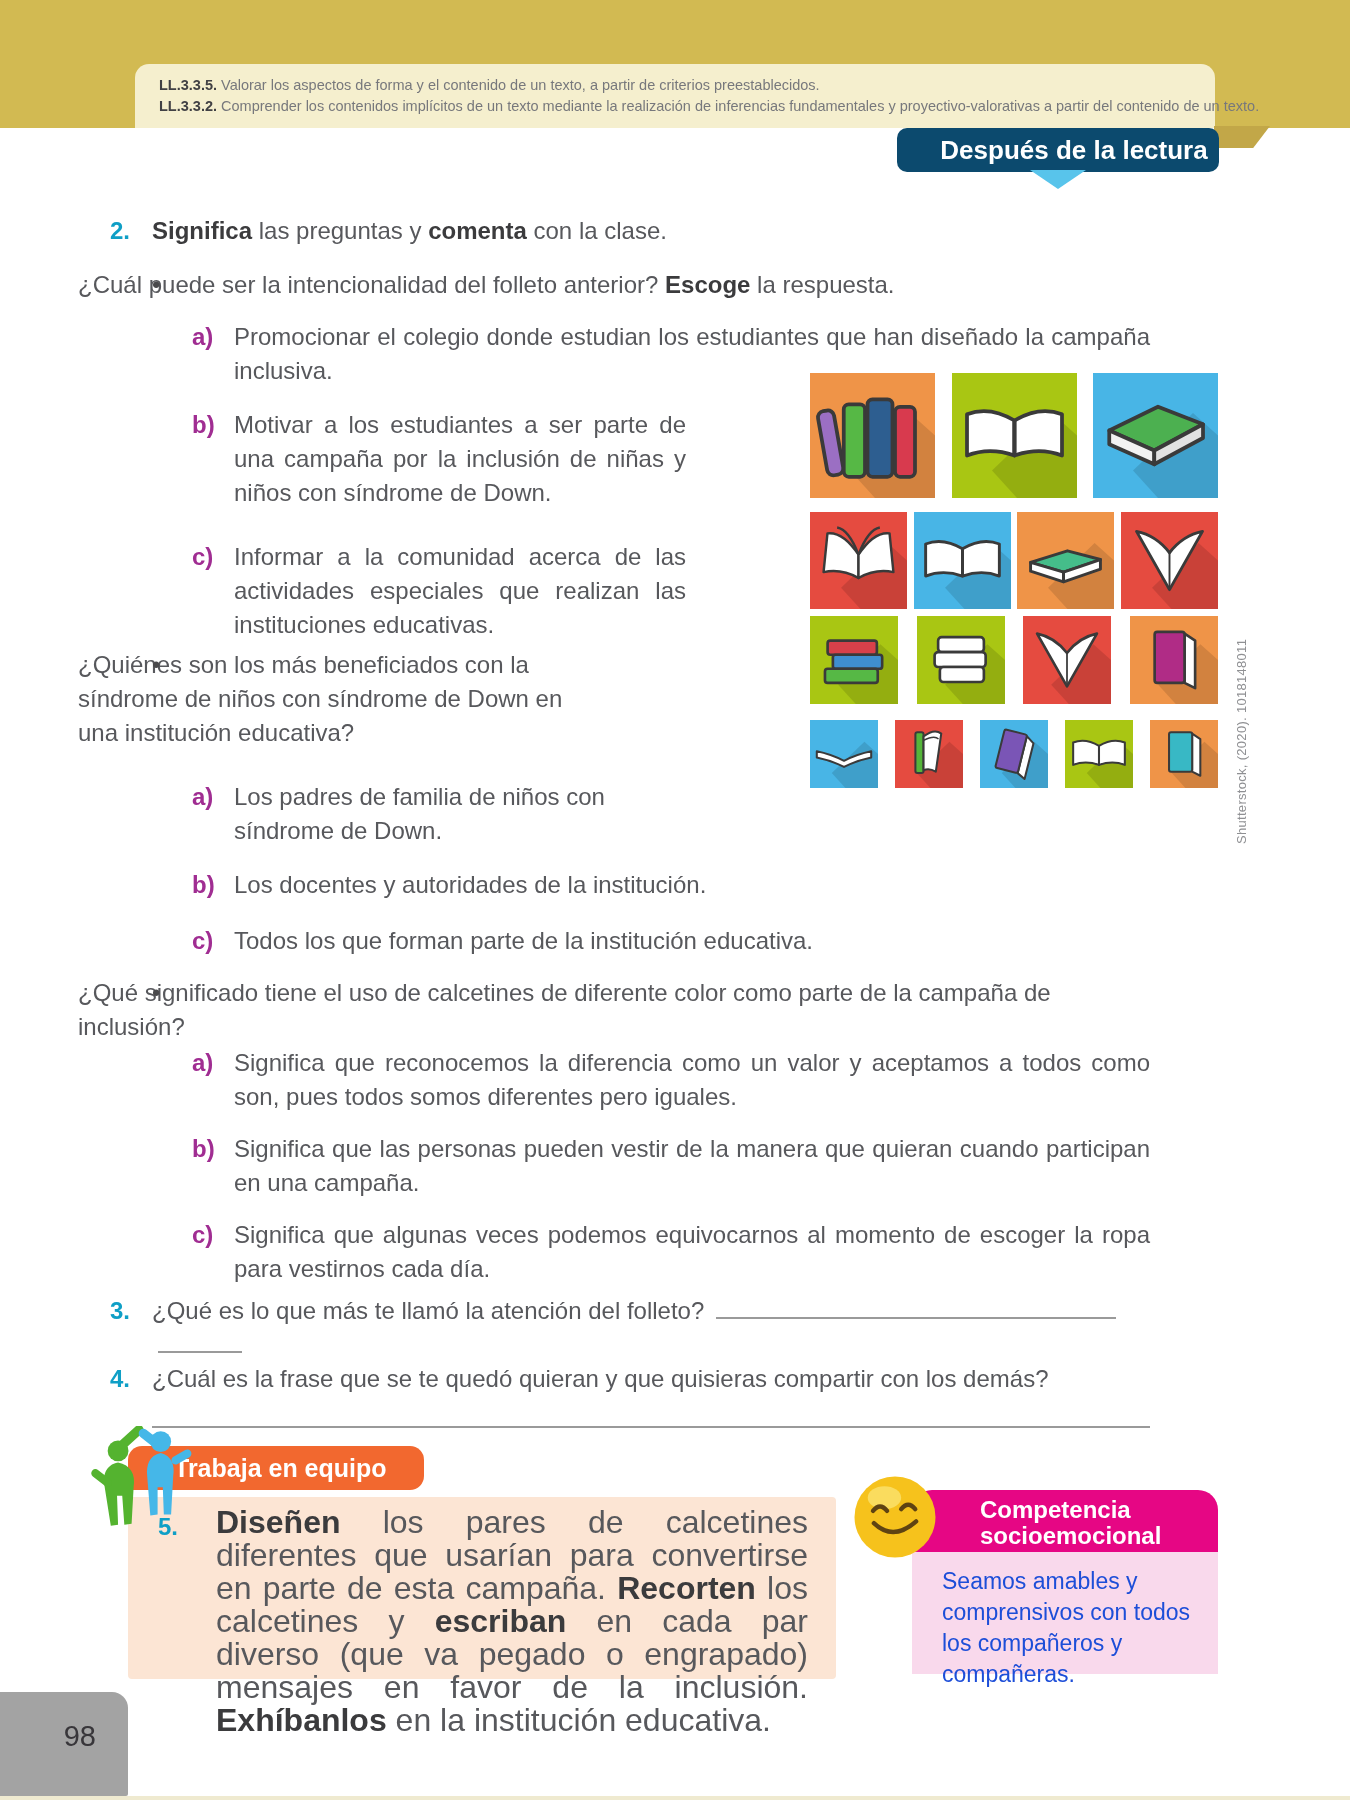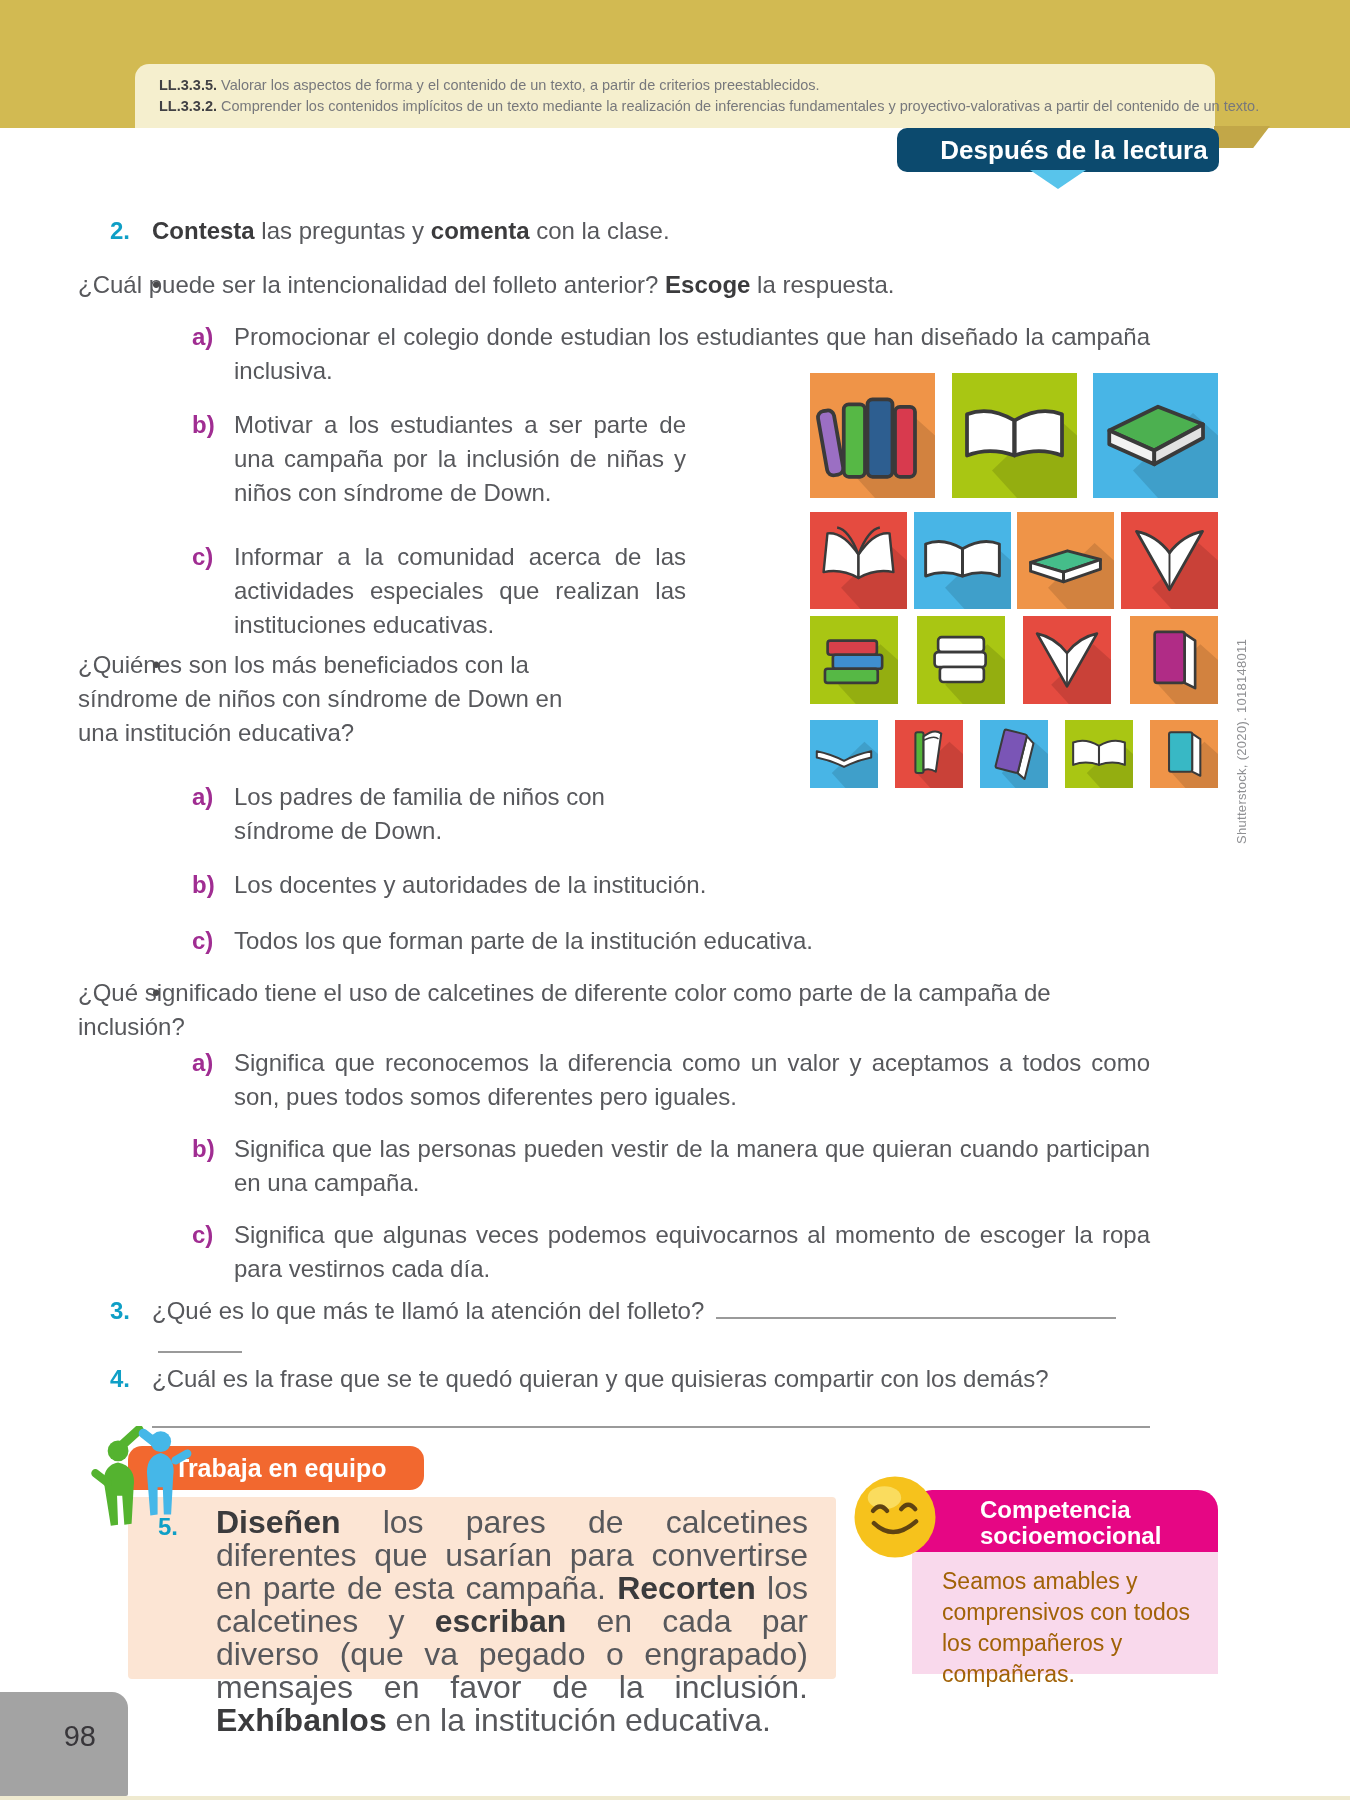--- a/index.html
+++ b/index.html
@@ -73,21 +73,21 @@
   #q5box { position:absolute; left:128px; top:1497px; width:708px; height:182px;
     background:#fce5d4; border-radius:4px; }
   #q5num { position:absolute; left:30px; top:16px; font-weight:bold; color:#0f9fc6; font-size:24px; }
   #q5text { margin:9px 28px 0 88px; text-align:justify; font-size:32px; line-height:33px; color:#57585c; }
 
   
   #comp { position:absolute; left:880px; top:1490px; width:338px;padding-left:32px; }
   #comp-header { background:#e60684; border-radius:20px 20px 0 0; height:62px;
     padding:7px 0 0 68px; color:#fff; font-weight:bold; font-size:24px; line-height:26px; }
   #comp-body { background:#f9d9ec; height:122px; padding:14px 16px 0 30px;
-    font-size:23px; line-height:31px; color:#a16207; }
+    font-size:23px; line-height:31px; color:#1d4ed8; }
   #smiley { position:absolute; left:851px; top:1473px; width:88px; height:88px; z-index:2; }
 
   
   #pagebox { position:absolute; left:0; top:1692px; width:128px; height:104px;
     background:#a3a3a3; border-radius:0 16px 2px 0; }
   #pagenum { padding:28px 32px 0 0; text-align:right; font-size:29px; color:#38363a; }
   #bottomline { position:absolute; left:0; top:1796px; width:1350px; height:4px; background:#efead0; }
 </style>
 </head>
 <body>
@@ -96,21 +96,21 @@
   <div id="standards-box">
       <div class="std-line"><b>LL.3.3.5.</b>Valorar los aspectos de forma y el contenido de un texto, a partir de criterios preestablecidos.</div>
       <div class="std-line"><b>LL.3.3.2.</b>Comprender los contenidos implícitos de un texto mediante la realización de inferencias fundamentales y proyectivo-valorativas a partir del contenido de un texto.</div>
     </div>
 </div>
 <div id="ribbon-fold"></div>
 <div id="ribbon-despues">Después de la lectura</div>
 
 <div class="trow" id="q2">
   <span class="qnum">2.</span>
-  <div class="qtext"><span class="bd">Contesta</span><span> las preguntas y </span><span class="bd">comenta</span><span> con la clase.</span></div>
+  <div class="qtext"><span class="bd">Significa</span><span> las preguntas y </span><span class="bd">comenta</span><span> con la clase.</span></div>
 </div>
 
 <div class="trow" id="b1">
   <span class="bullet">•</span>
   <div class="btext"><span>¿Cuál puede ser la intencionalidad del folleto anterior? </span><span class="bd">Escoge</span><span> la respuesta.</span></div>
 </div>
 
 <div class="trow" id="o1a">
   <span class="letter">a)</span>
   <div class="otext jy">Promocionar el colegio donde estudian los estudiantes que han diseñado la campaña inclusiva.</div>

